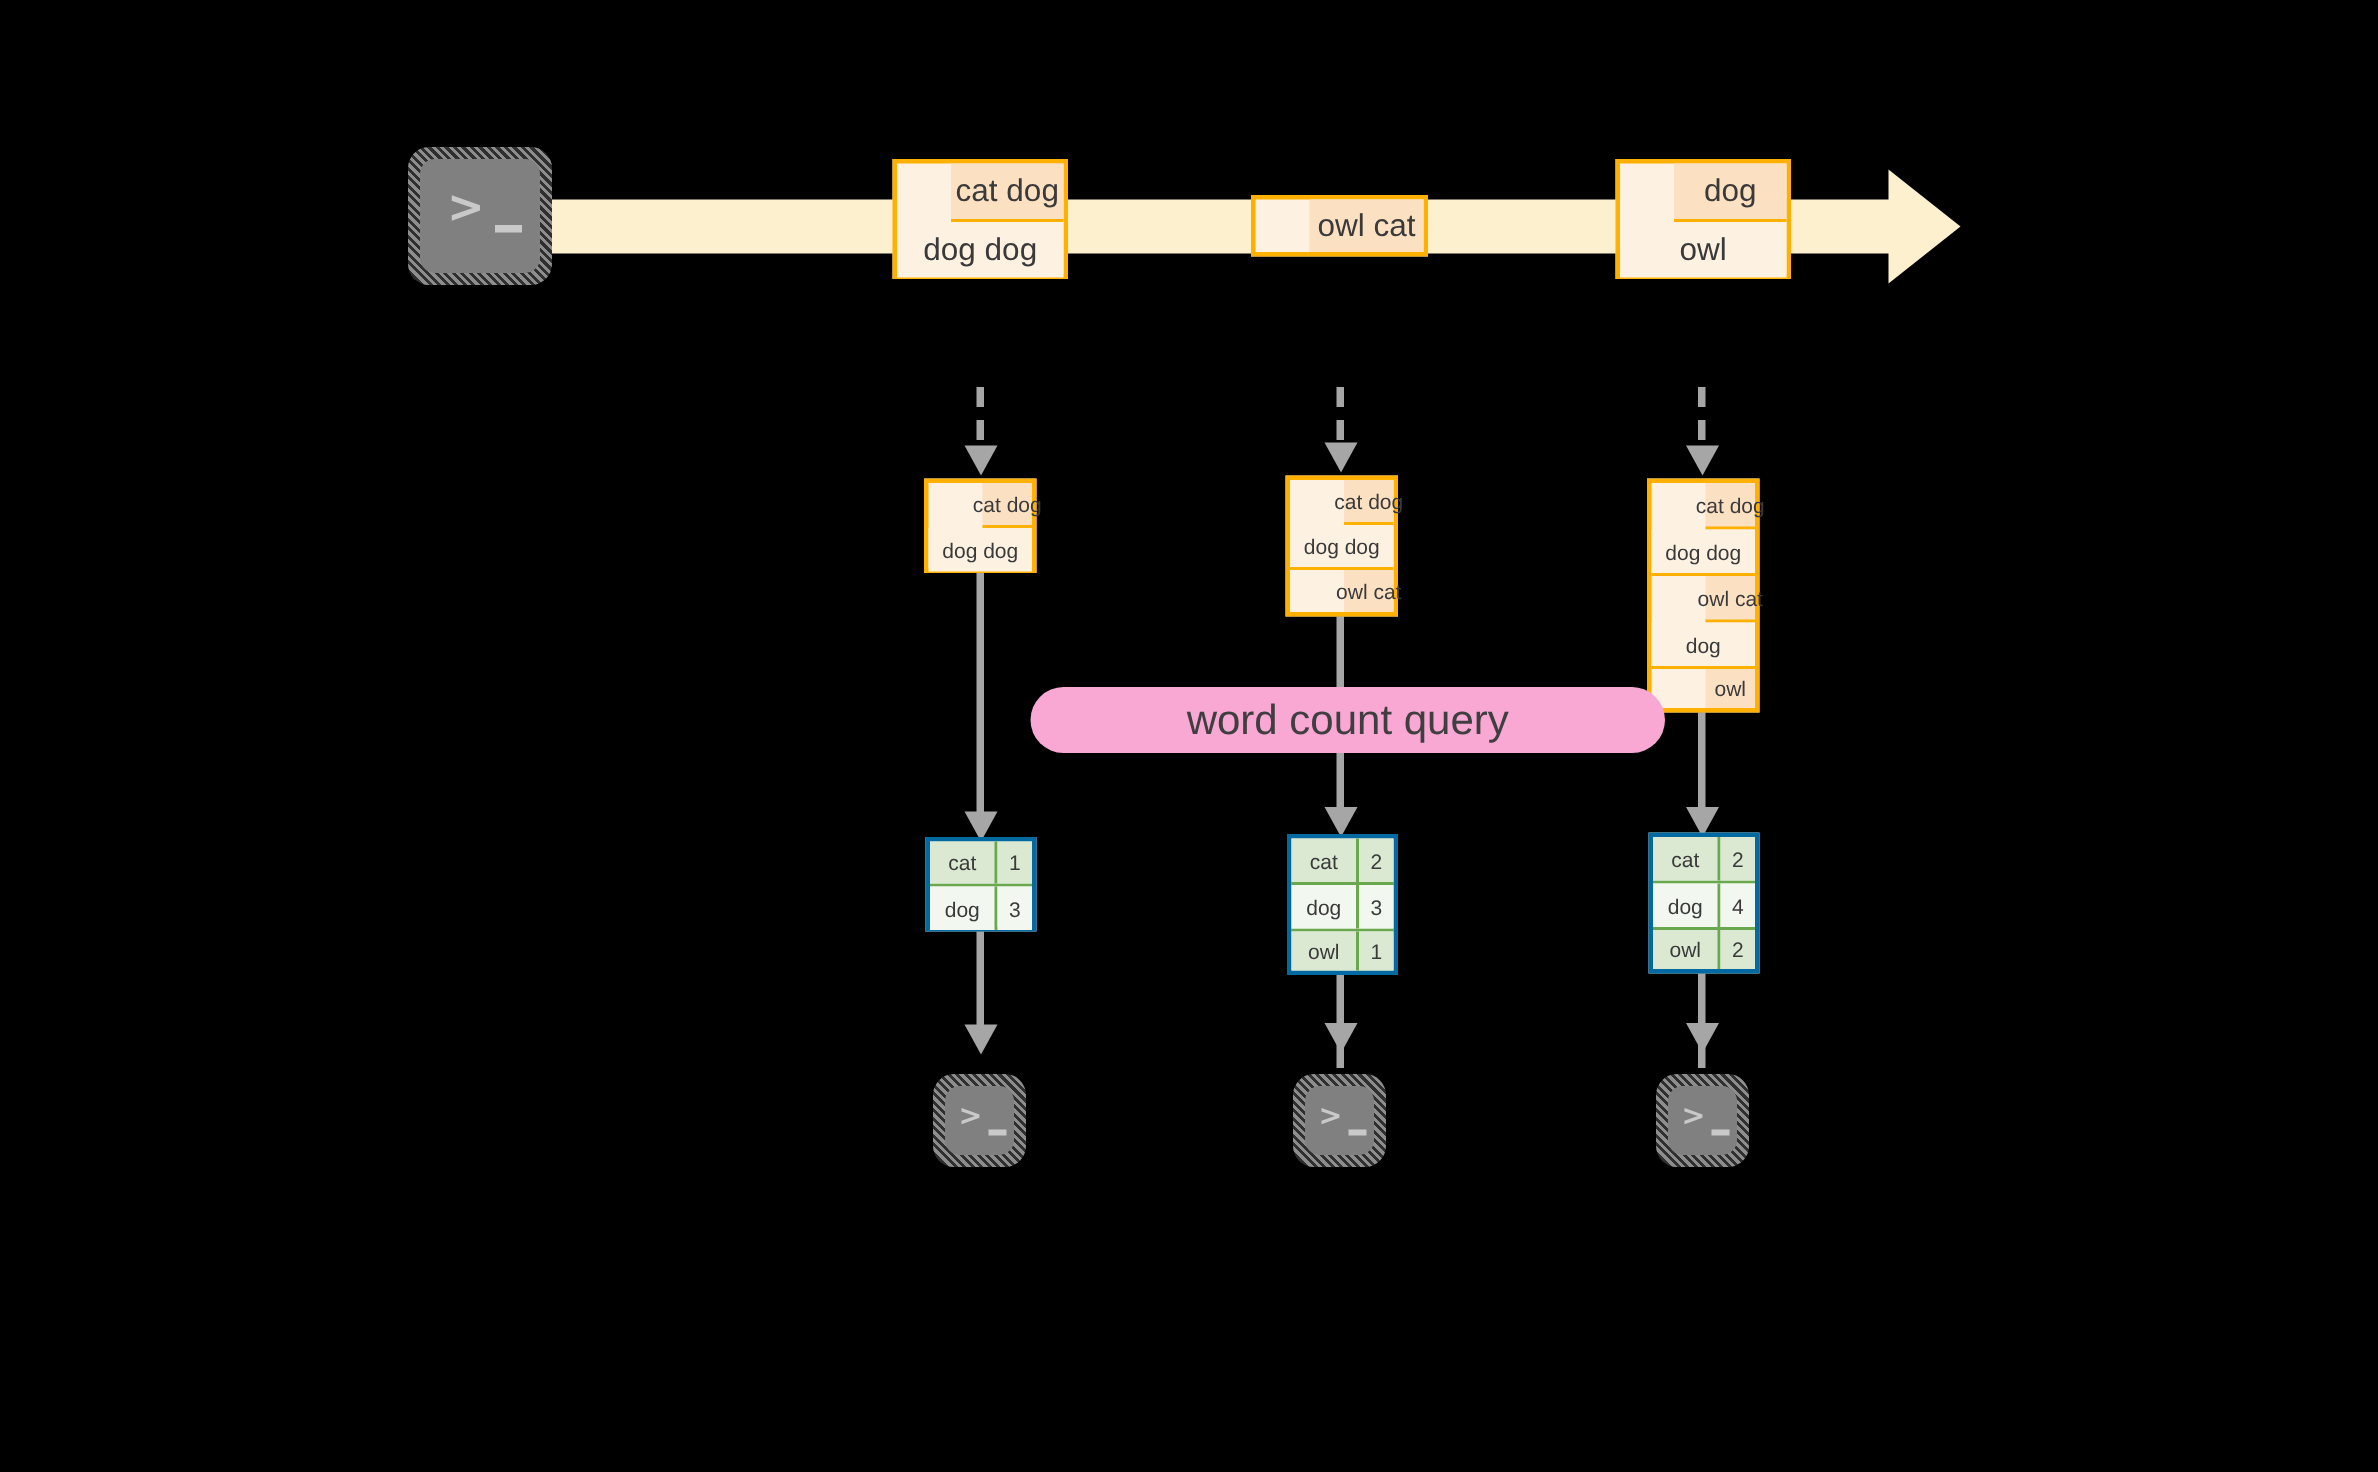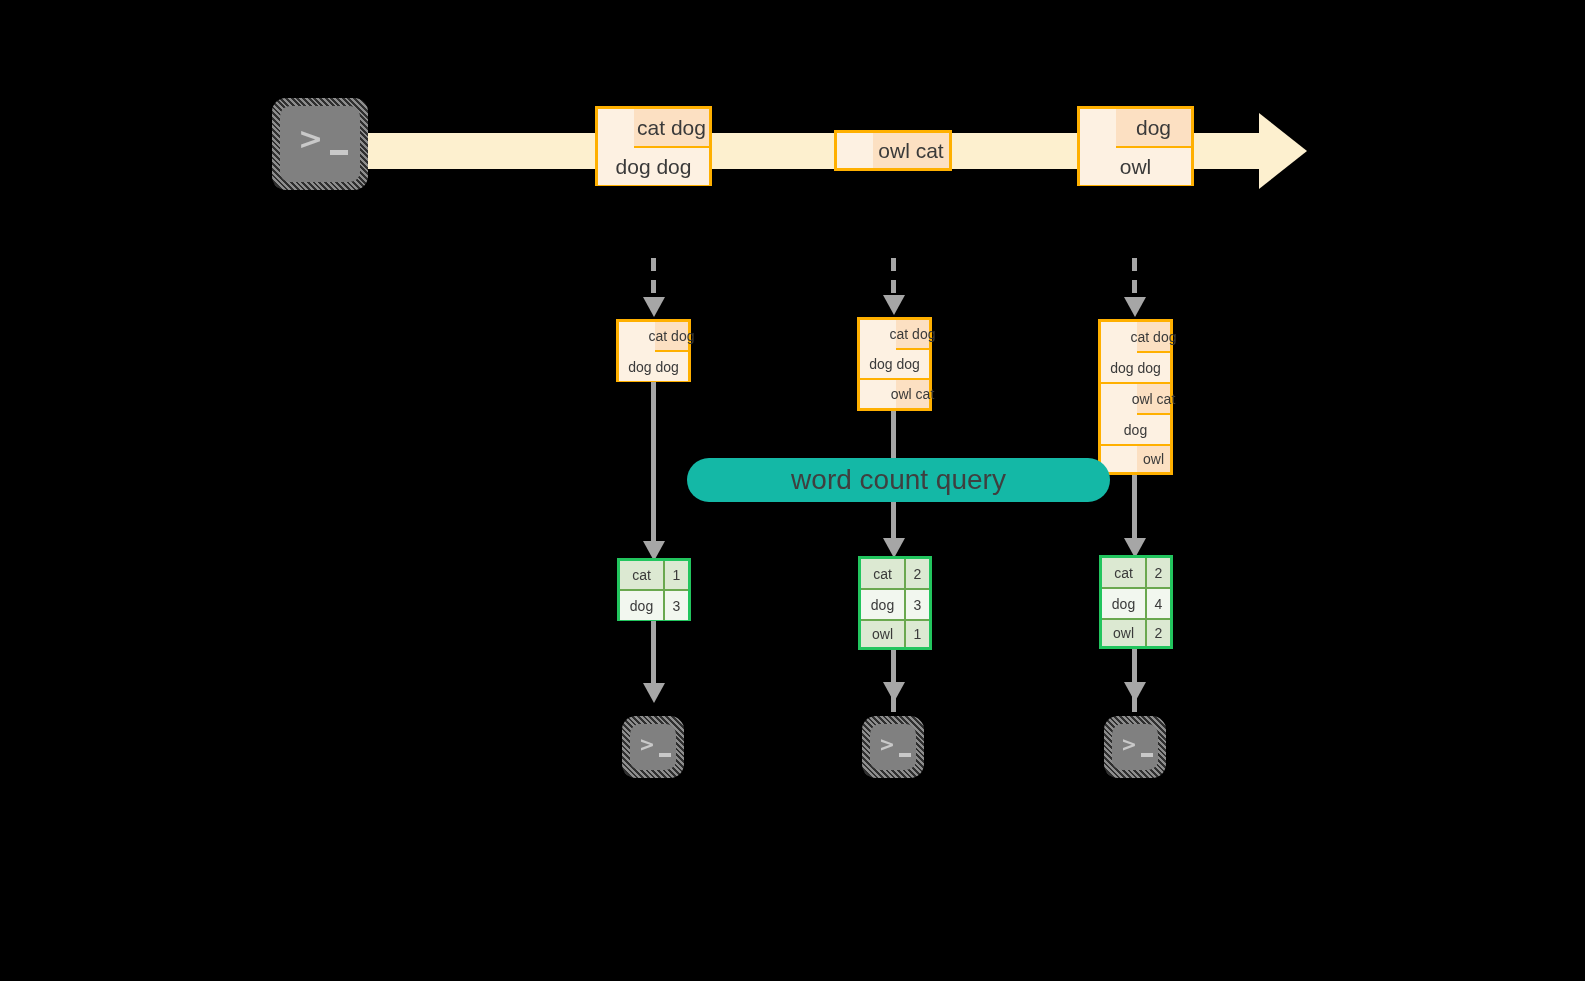--- a/index.html
+++ b/index.html
@@ -79,21 +79,21 @@
     border-bottom:2px solid #ffb000;
     white-space:nowrap;
   }
   .rec-cell:last-child{border-bottom:none;}
   .rec-dark{background:#fce0c2;margin-left:36px;}
   .rec-light{background:#fdf1e2;}
   
   .res-table{
     position:absolute;
     box-sizing:border-box;
-    border:3px solid #22c55e;
+    border:3px solid #0369a1;
     background:#f2f7ef;
     z-index:6;
     border-collapse:collapse;
   }
   .res-row{display:flex;border-bottom:2px solid #6aa84f;box-sizing:border-box;}
   .res-row:last-child{border-bottom:none;}
   .res-word{
     box-sizing:border-box;
     display:flex;align-items:center;justify-content:center;
     border-right:2px solid #6aa84f;
@@ -124,21 +124,21 @@
     position:absolute;
     width:0;height:0;
     border-left:11px solid transparent;
     border-right:11px solid transparent;
     border-top:20px solid #a6a6a6;
     z-index:3;
   }
   
   .query-label{
     position:absolute;
-    background:#14b8a6;
+    background:#f9a8d4;
     color:#3f3f3f;
     display:flex;
     align-items:center;
     justify-content:center;
     z-index:9;
     white-space:nowrap;
     border-radius:22px;
   }
 </style>
 </head>

